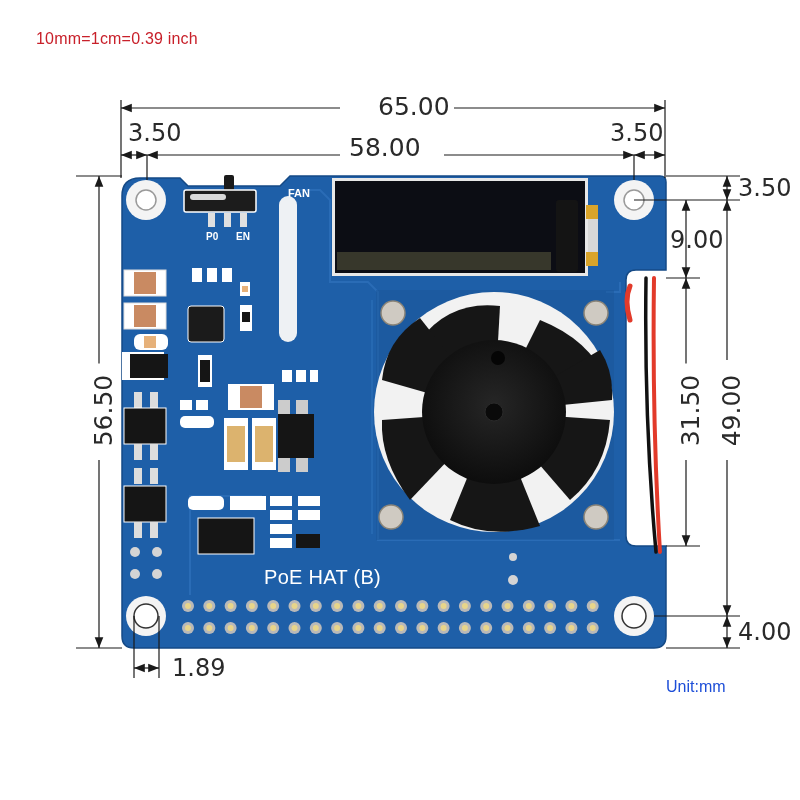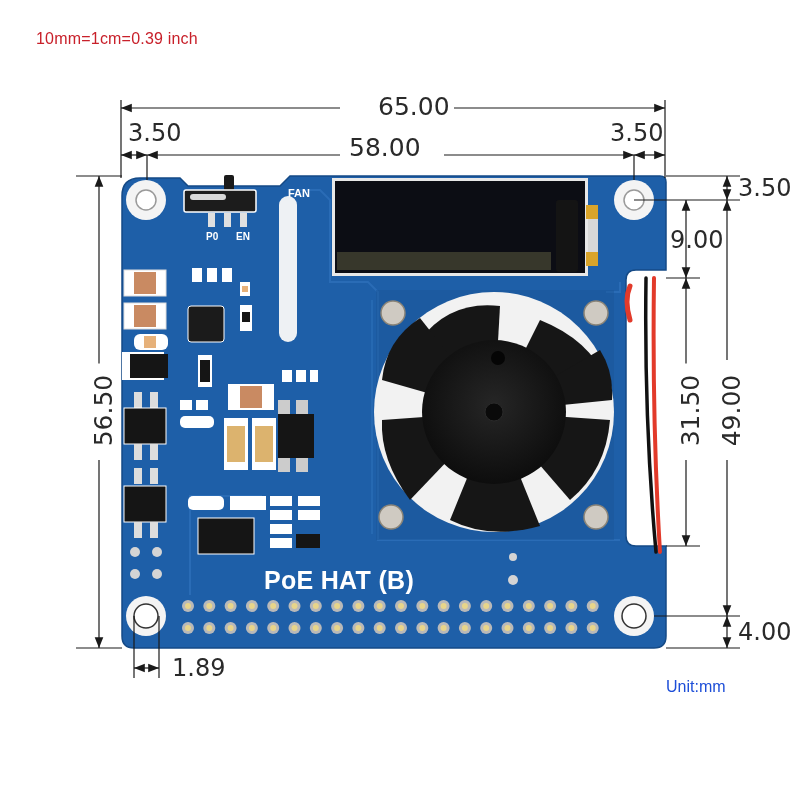--- a/index.html
+++ b/index.html
@@ -3,21 +3,21 @@
 <meta charset="utf-8">
 <style>
   html,body{margin:0;padding:0;background:#ffffff;}
   body{width:800px;height:800px;position:relative;overflow:hidden;font-family:"DejaVu Sans","Liberation Sans",sans-serif;}
   .abs{position:absolute;}
   .scale-note{left:36px;top:30px;color:#c8202a;font-size:16px;font-family:"Liberation Sans",sans-serif;letter-spacing:0.2px;}
   .dim{color:#2a2a2a;font-size:25px;font-family:"DejaVu Sans",sans-serif;line-height:1;background:#fff;padding:0 4px;}
   .dim-small{font-size:24px;}
   .unit{left:666px;top:678px;color:#1d4ed8;font-size:16px;font-family:Liberation Sans, sans-serif;}
   .vtext{transform:rotate(-90deg);transform-origin:center center;white-space:nowrap;}
-  .board-label{color:#ffffff;font-weight:bold;font-size:25px;font-family:"Liberation Sans",sans-serif;letter-spacing:0.3px;}
+  .board-label{color:#ffffff;font-weight:normal;font-size:20px;font-family:"Liberation Sans",sans-serif;letter-spacing:0.3px;}
   .silk{color:#ffffff;font-weight:bold;font-size:11px;font-family:"Liberation Sans",sans-serif;}
   svg{position:absolute;left:0;top:0;}
 </style>
 </head>
 <body>
 
 <div class="abs scale-note">10mm=1cm=0.39 inch</div>
 
 <svg width="800" height="800" viewBox="0 0 800 800">
   <defs>

